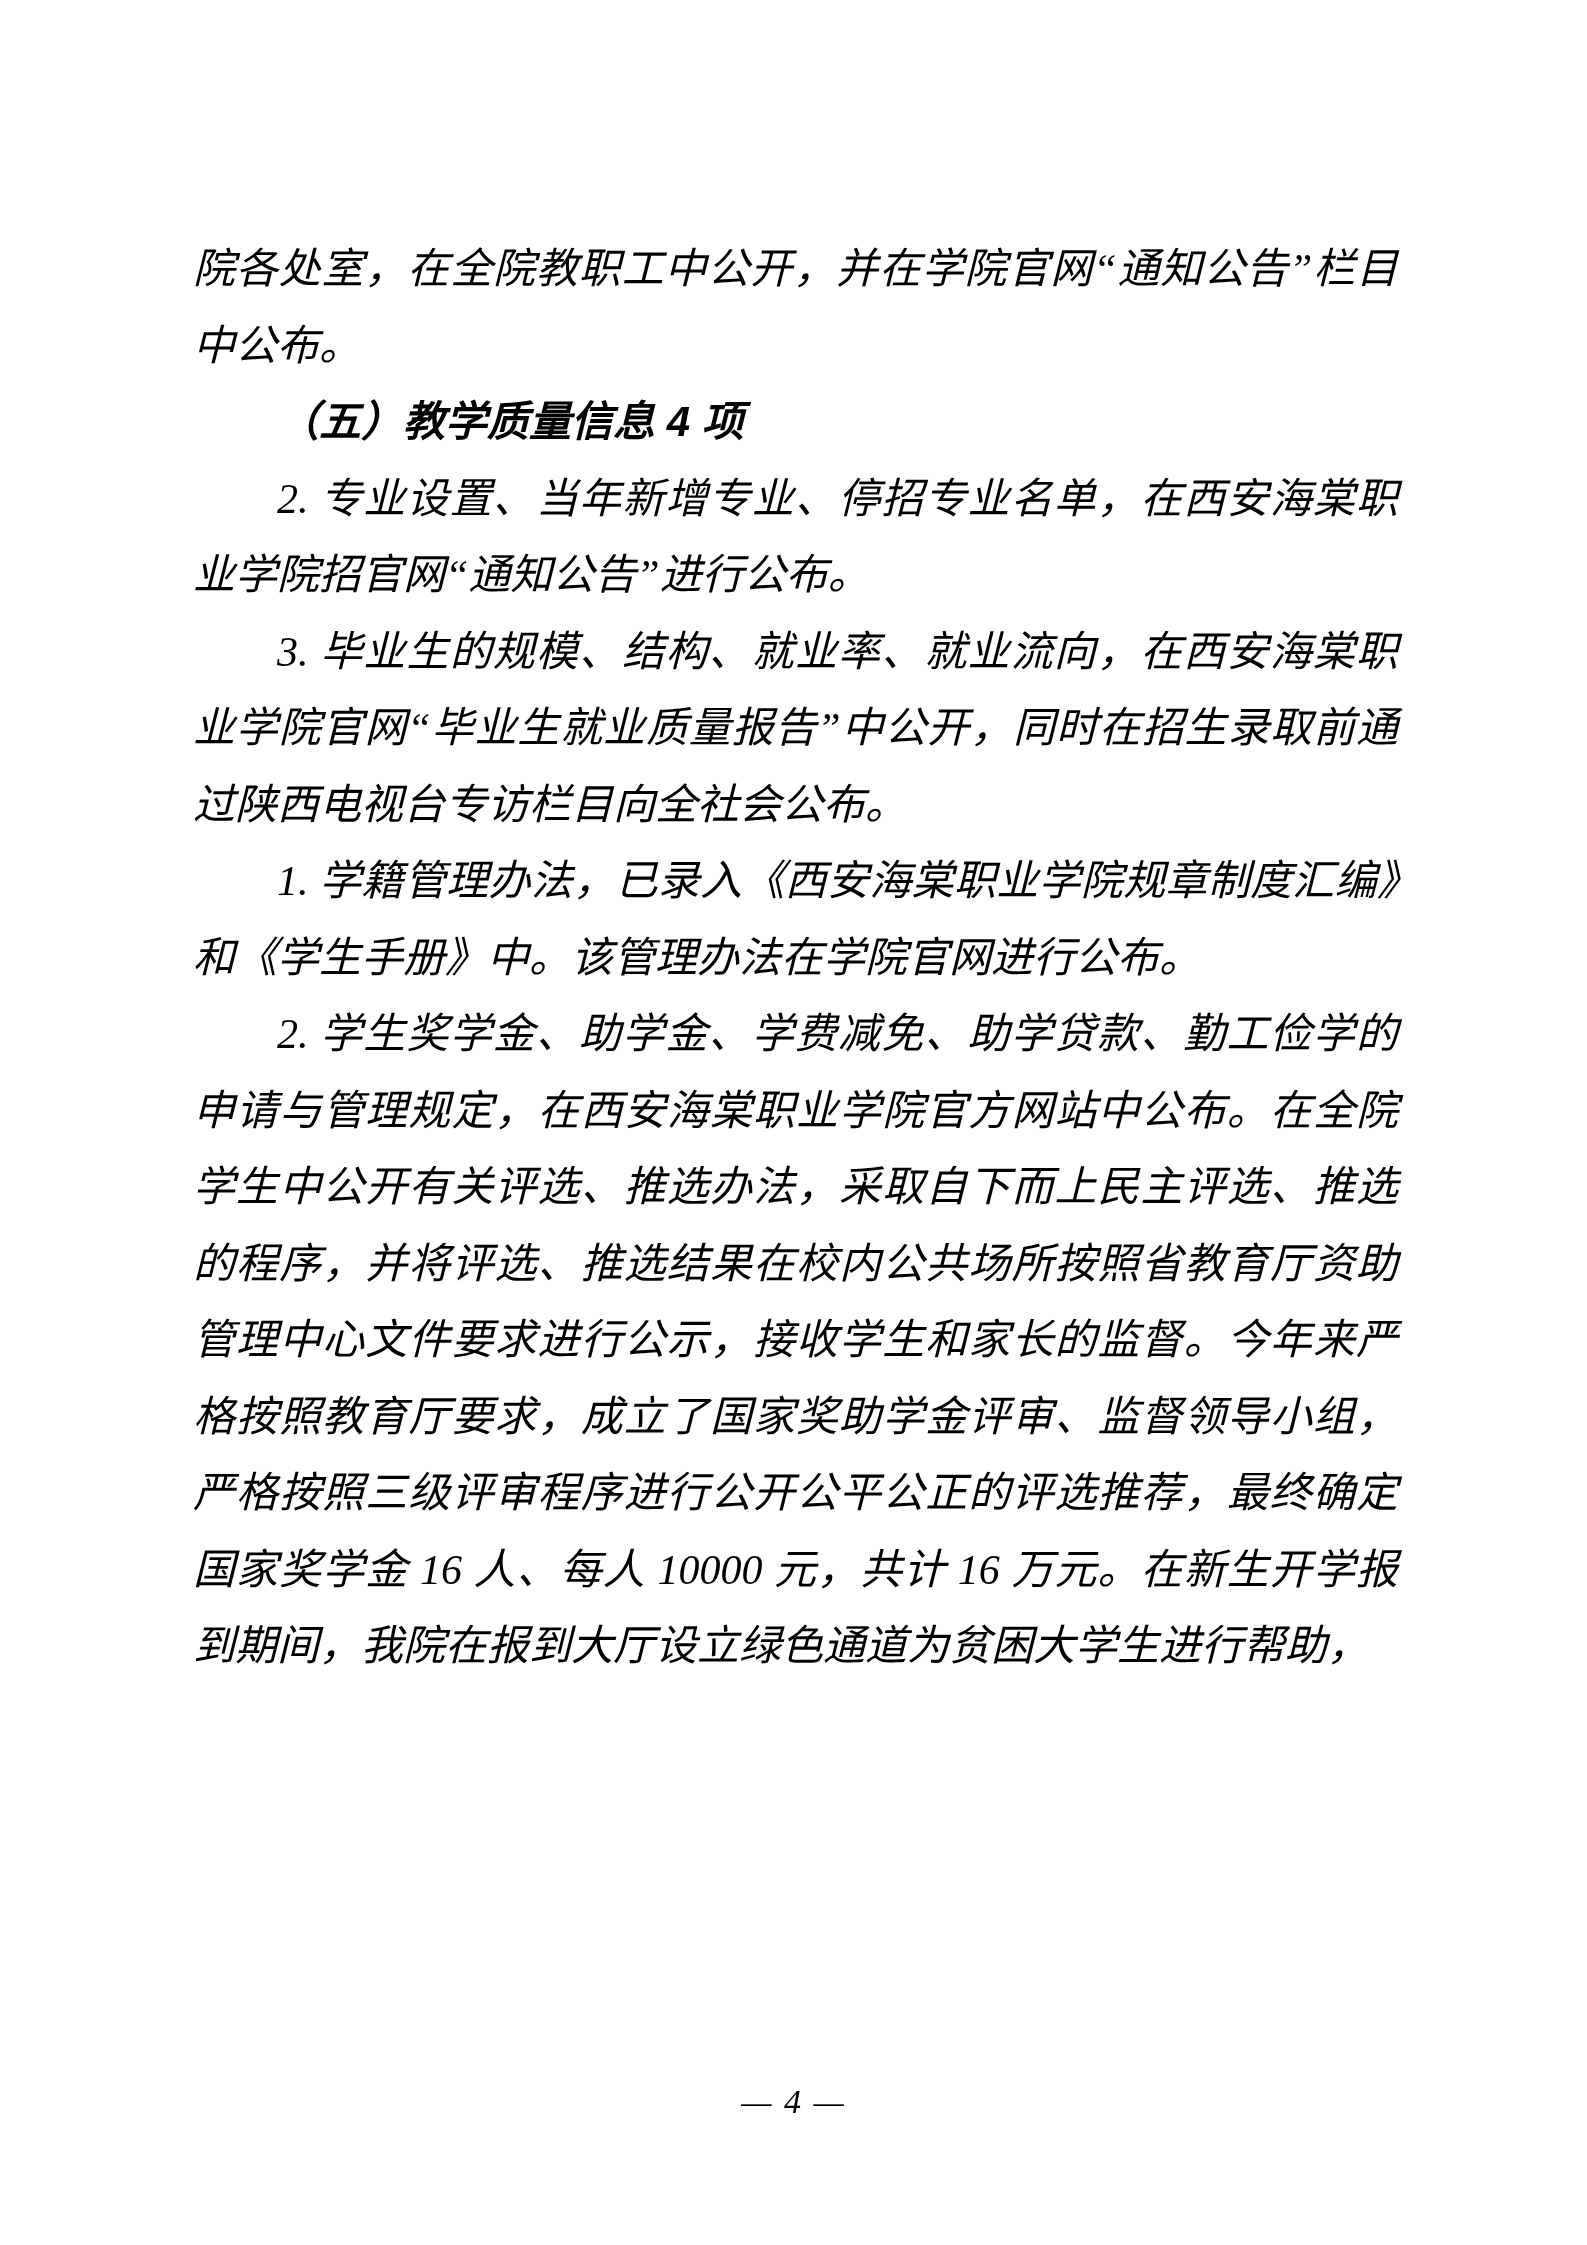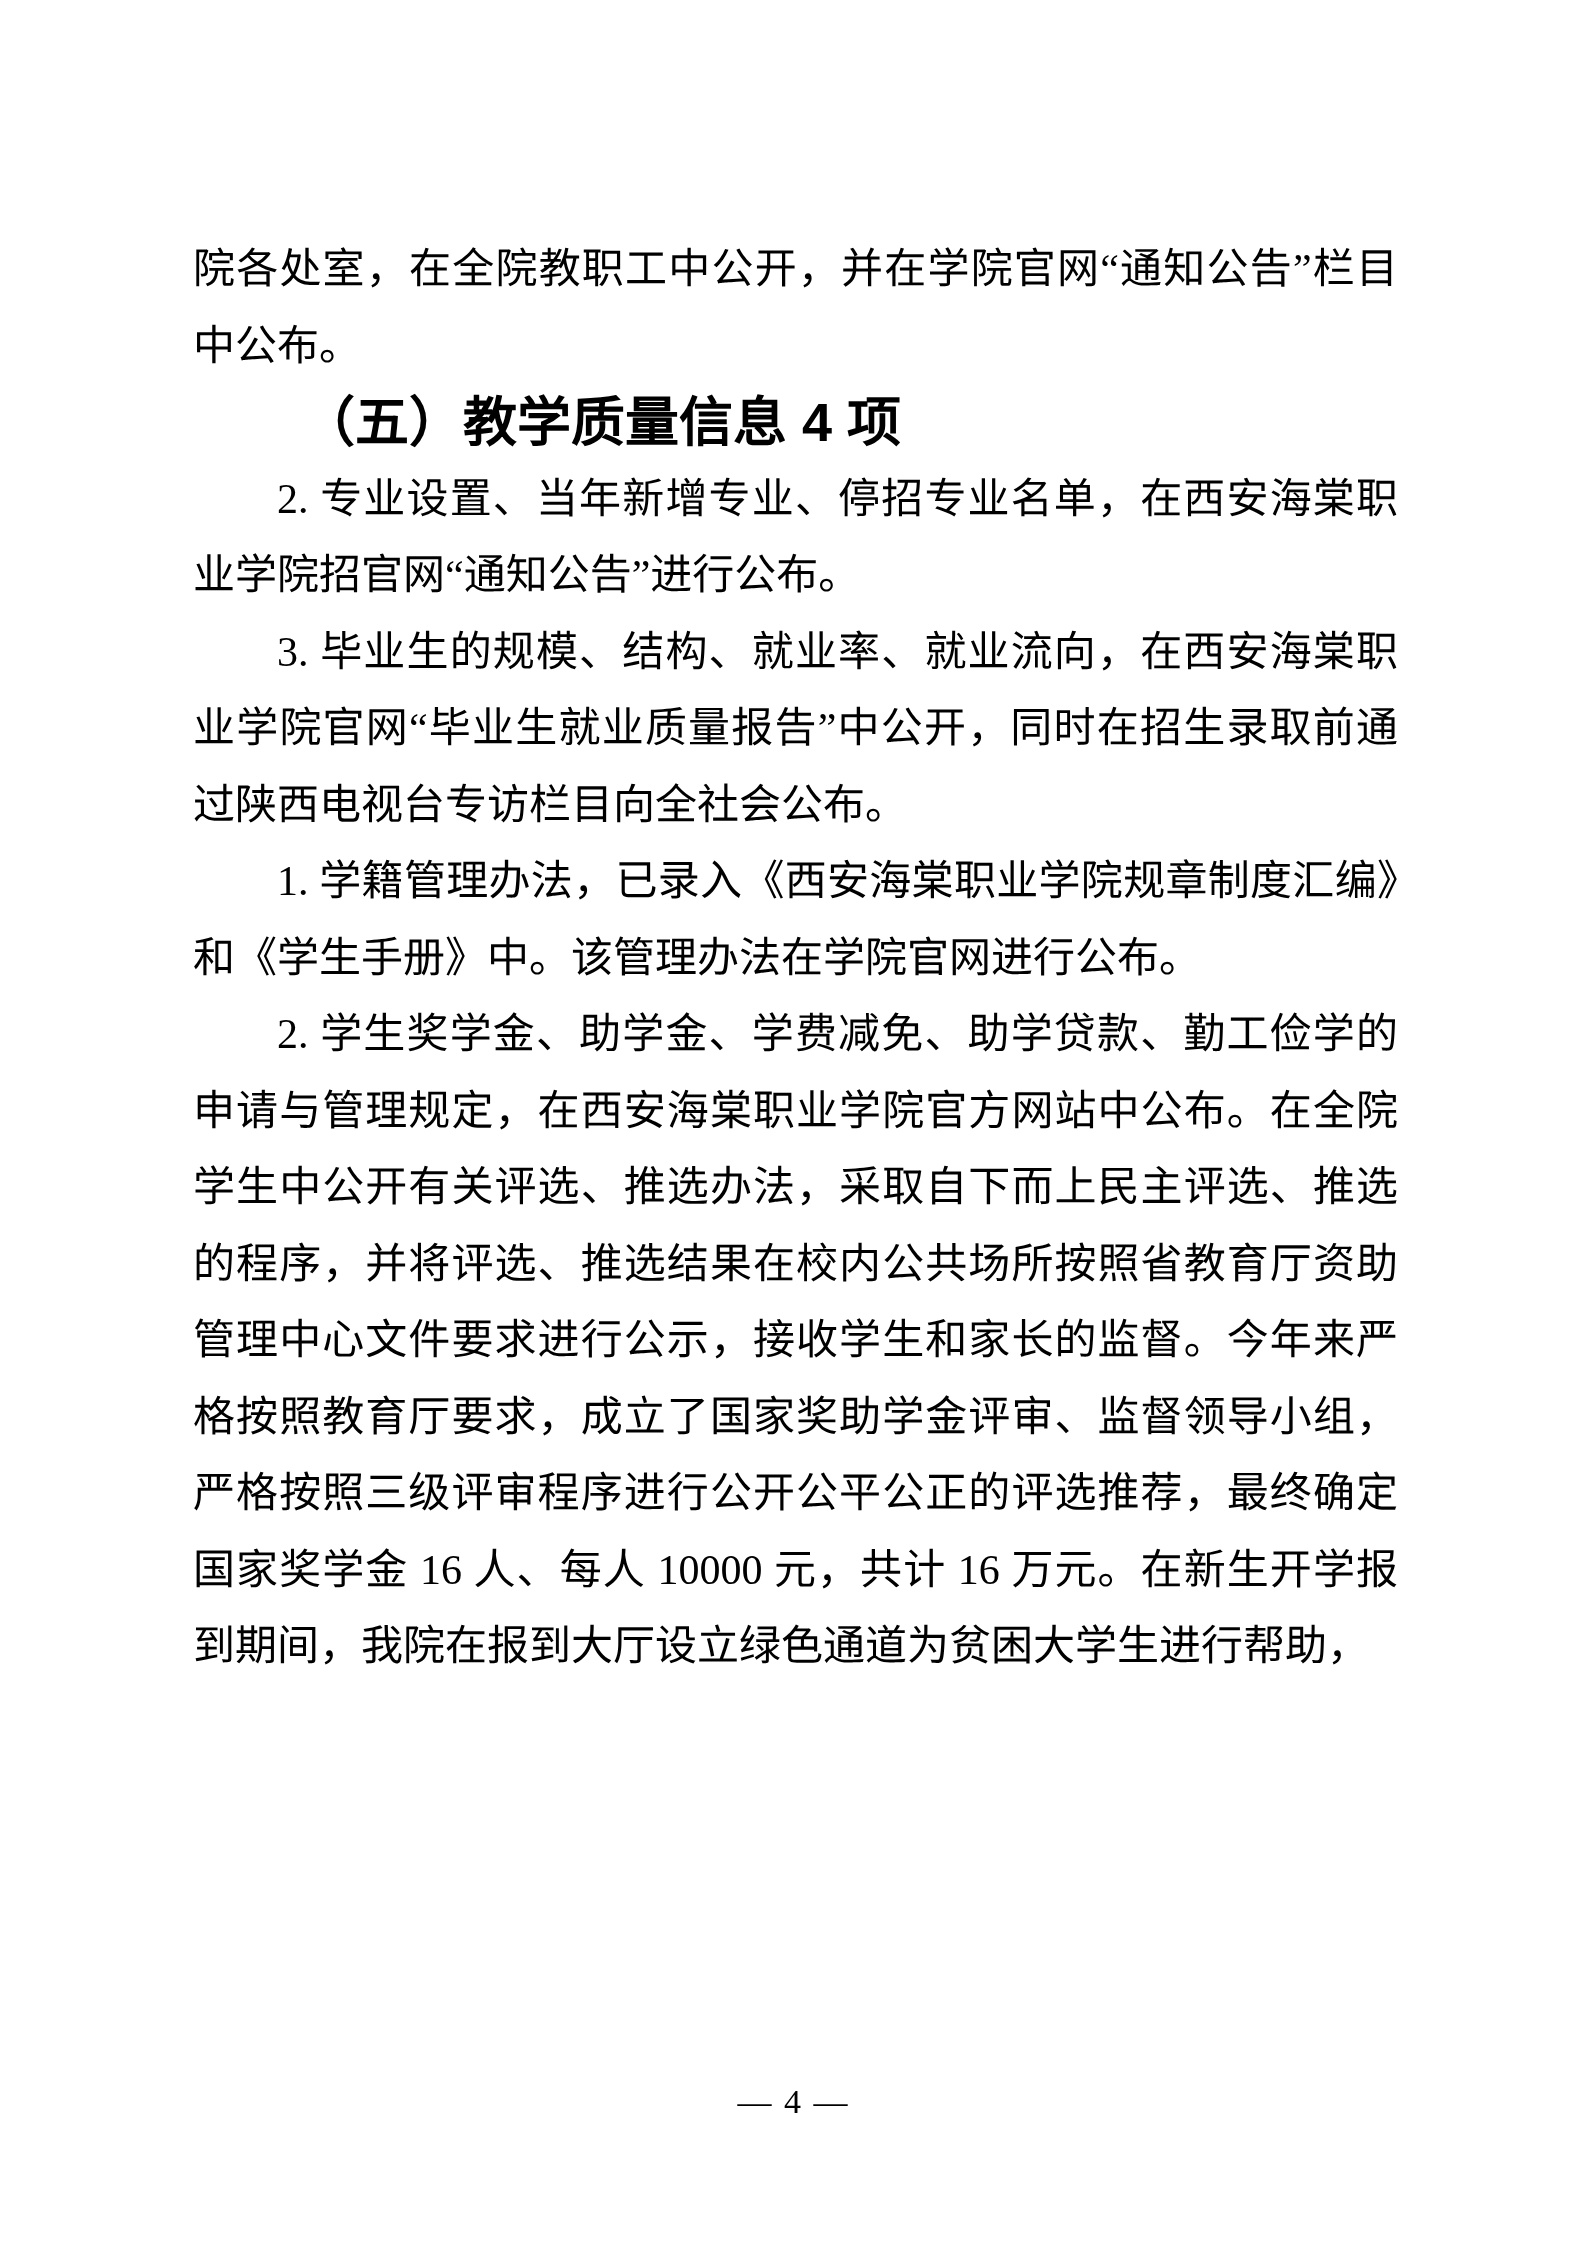--- a/index.html
+++ b/index.html
@@ -8,20 +8,21 @@
     background: #ffffff;
   }
   .page {
     position: relative;
     width: 1587px;
     height: 2245px;
     background: #ffffff;
     color: #000000;
     overflow: hidden;
     font-family: "Liberation Serif", serif;
+    font-style: italic;
   }
   .content {
     position: absolute;
     left: 193px;
     top: 231px;
     width: 1205px;
     font-size: 42px;
     line-height: 76.5px;
     text-align: justify;
     text-align-last: left;
@@ -37,21 +38,21 @@
   }
   .para.no-indent {
     text-indent: 0;
   }
   .heading {
     margin: 0;
     padding: 0;
     text-indent: 2em;
     font-family: "Liberation Sans", sans-serif;
     font-weight: bold;
-    font-size: 54px;
+    font-size: 42px;
     line-height: 76.5px;
   }
   .page-footer {
     position: absolute;
     left: 0;
     top: 2083px;
     width: 100%;
     text-align: center;
   }
   .page-number {

